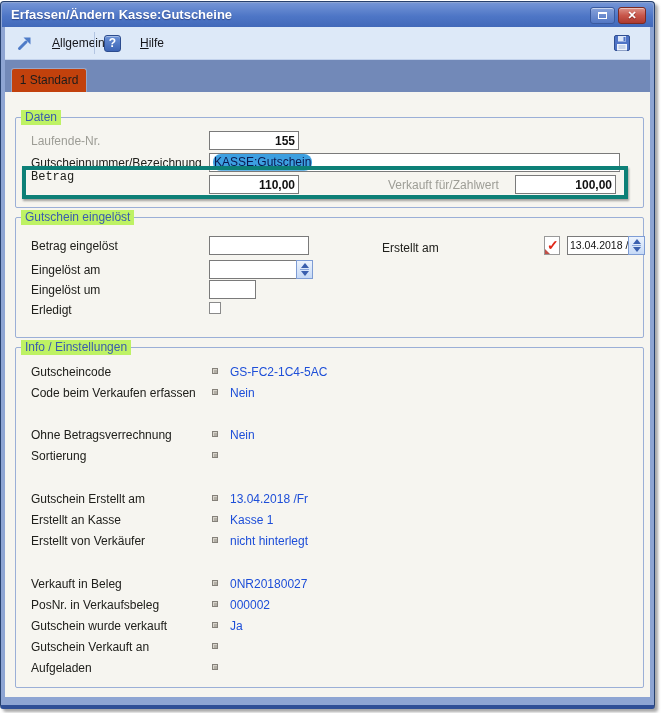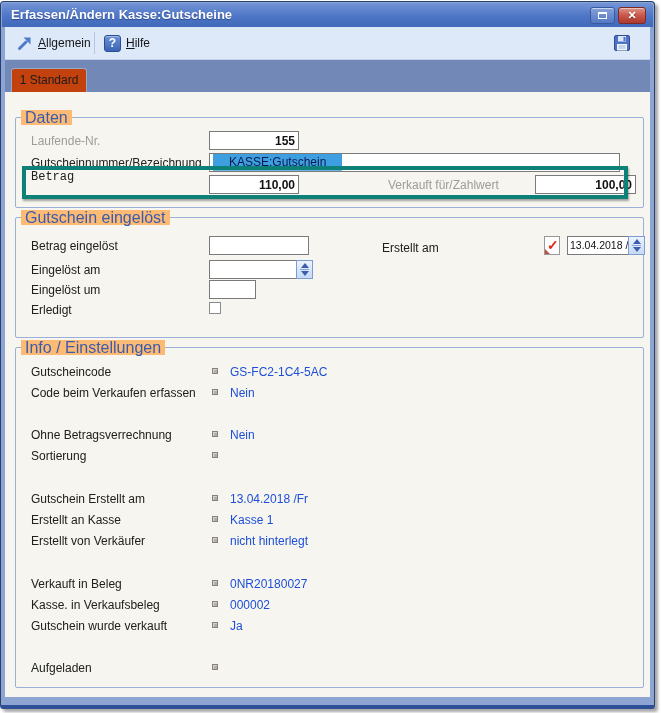--- a/index.html
+++ b/index.html
@@ -21,48 +21,48 @@
     border:1px solid #3a5a9e;box-shadow:inset 0 1px 0 rgba(255,255,255,.55);}
   .glyph-restore{display:block;width:9px;height:7px;border:1px solid #fff;border-top:2px solid #fff;}
   .btn-close{right:7px;width:28px;background:linear-gradient(#dc9288,#c8564a 50%,#ad3a30);
     border:1px solid #7c2a22;box-shadow:inset 0 1px 0 rgba(255,255,255,.45);}
   .glyph-close{color:#fff;font-weight:bold;font-size:11px;line-height:11px;
     text-shadow:0 1px 1px rgba(80,0,0,.6);}
 
   
   .toolbar{position:absolute;left:4px;right:4px;top:25px;height:33px;background:#dde9f8;
     border-bottom:1px solid #c2d2ec;}
-  .tool{position:absolute;top:5px;height:22px;display:flex;align-items:center;gap:5px;cursor:pointer;}
+  .tool{position:absolute;top:5px;height:22px;display:flex;align-items:center;gap:19px;cursor:pointer;}
   .tool-label{display:inline-block;font-size:12px;color:#15151a;}
   .tool-label::first-letter{text-decoration:underline;}
   .tool-sep{position:absolute;left:89px;top:5px;width:1px;height:22px;background:#b3c5e2;}
   .help-icon{display:inline-flex;width:17px;height:17px;border-radius:3px;align-items:center;justify-content:center;
     background:linear-gradient(#6b92d8,#3c64b4);border:1px solid #2c4c8e;color:#fff;font-weight:bold;font-size:12px;
     box-shadow:inset 0 1px 0 rgba(255,255,255,.4);}
   .save-btn{position:absolute;right:18px;top:6px;width:20px;height:20px;display:flex;align-items:center;justify-content:center;cursor:pointer;}
 
   
   .tabstrip{position:absolute;left:4px;right:4px;top:58px;height:32px;background:#7289b8;}
   .tab{position:absolute;left:6px;bottom:0;width:76px;height:24px;background:#c2410c;
     border:1px solid #98a8c8;border-bottom:none;border-radius:3px 3px 0 0;
     font-size:12px;line-height:23px;text-align:center;color:#1c1c1c;cursor:pointer;}
 
   
   .content{position:absolute;left:4px;right:4px;top:90px;bottom:8px;background:#f6f5f0;}
 
   .group{position:absolute;left:10px;width:629px;border:1px solid #9bafd7;border-radius:2px;}
-  .legend{position:absolute;top:-8px;left:5px;background:#fdba74;padding:0 4px;
-    color:#3a5cad;font-size:16px;line-height:15px;white-space:nowrap;}
+  .legend{position:absolute;top:-8px;left:5px;background:#bef264;padding:0 4px;
+    color:#3a5cad;font-size:12px;line-height:15px;white-space:nowrap;}
   .lbl{position:absolute;font-size:12px;color:#20201c;white-space:nowrap;}
   .lbl.gray{color:#9d9d96;}
   .inp{position:absolute;height:19px;border:1px solid #7a7a7a;background:#fff;
     font-family:inherit;font-size:12px;color:#111;padding:0 3px;outline:none;}
   .inp.num{text-align:right;font-weight:bold;}
   .inp.txt{line-height:17px;overflow:hidden;white-space:nowrap;}
-  .selected{display:inline-block;padding:0 16px;color:#0a1a50;}
+  .selected{display:inline-block;padding:0 1px;color:#0a1a50;border-radius:8px;}
 
   .annotation{position:absolute;left:17px;top:74px;width:606px;height:33px;z-index:20;
     border:4px solid #0d8077;box-shadow:1px 2px 2px rgba(0,0,0,.35), inset 0 0 0 1px rgba(255,255,255,.25);}
 
   .checkbox{position:absolute;width:12px;height:12px;background:#fff;border:1px solid #8a8a8a;cursor:pointer;}
 
   .spinner{width:17px;height:19px;background:linear-gradient(#ecf3fd,#c6d9f6);border:1px solid #7e9cd4;
     display:flex;flex-direction:column;align-items:center;justify-content:center;gap:1px;cursor:pointer;flex:none;}
   .spinner.abs{position:absolute;}
   .sp-up{width:0;height:0;border-left:4px solid transparent;border-right:4px solid transparent;border-bottom:5px solid #3a5fae;}
@@ -137,21 +137,21 @@
       <input class="inp num" style="left: 193px; top: 13px; width: 90px;" value="155">
 
       <span class="lbl" style="left:15px;top:38px;">Gutscheinnummer/Bezeichnung</span>
       <div class="inp txt" style="left:193px;top:35px;width:411px;">
         <span class="selected" style="background: rgb(61, 159, 224);">KASSE:Gutschein</span>
       </div>
 
       <span class="lbl" style="left:15px;top:52px;font-family:Liberation Mono, monospace;">Betrag</span>
       <input class="inp num" style="left: 193px; top: 57px; width: 90px;" value="110,00">
       <span class="lbl gray" style="left:372px;top:60px;">Verkauft für/Zahlwert</span>
-      <input class="inp num" style="left: 499px; top: 57px; width: 101px; margin-left: 20px;" value="100,00">
+      <input class="inp num" style="left: 499px; top: 57px; width: 101px;" value="100,00">
     </div>
 
     <div class="annotation" style="border-color: rgb(13, 128, 119);"></div>
 
     <div class="group" style="top:125px;height:121px;">
       <span class="legend">Gutschein eingelöst</span>
 
       <span class="lbl" style="left:15px;top:21px;">Betrag eingelöst</span>
       <input class="inp" style="left: 193px; top: 18px; width: 100px;" value="">
 
@@ -230,31 +230,36 @@
     <span class="info-value">nicht hinterlegt</span>
   </div>
 
   <div class="info-row" style="top: 229px;">
     <span class="info-label">Verkauft in Beleg</span>
     <span class="bullet"></span>
     <span class="info-value">0NR20180027</span>
   </div>
 
   <div class="info-row" style="top: 250px;">
-    <span class="info-label">Kasse. in Verkaufsbeleg</span>
+    <span class="info-label">PosNr. in Verkaufsbeleg</span>
     <span class="bullet"></span>
     <span class="info-value">000002</span>
   </div>
 
   <div class="info-row" style="top: 271px;">
     <span class="info-label">Gutschein wurde verkauft</span>
     <span class="bullet"></span>
     <span class="info-value">Ja</span>
   </div>
 
+  <div class="info-row" style="top: 292px;">
+    <span class="info-label">Gutschein Verkauft an</span>
+    <span class="bullet"></span>
+    <span class="info-value"></span>
+  </div>
 
   <div class="info-row" style="top: 313px;">
     <span class="info-label">Aufgeladen</span>
     <span class="bullet"></span>
     <span class="info-value"></span>
   </div>
 </div>
 
   </div>
 </div>

